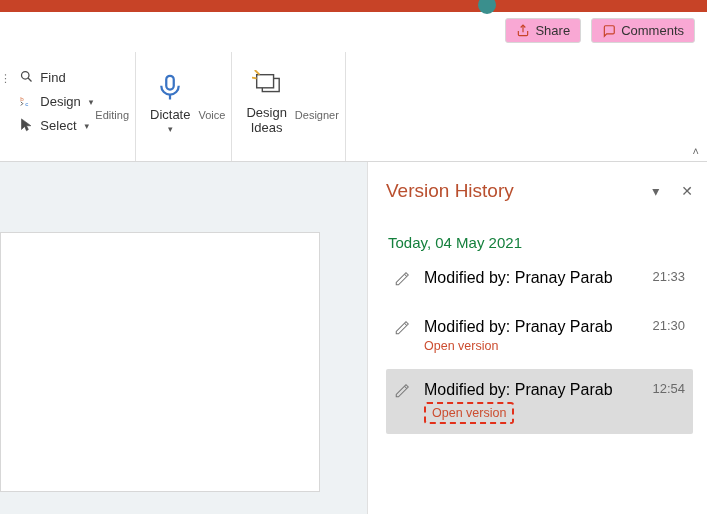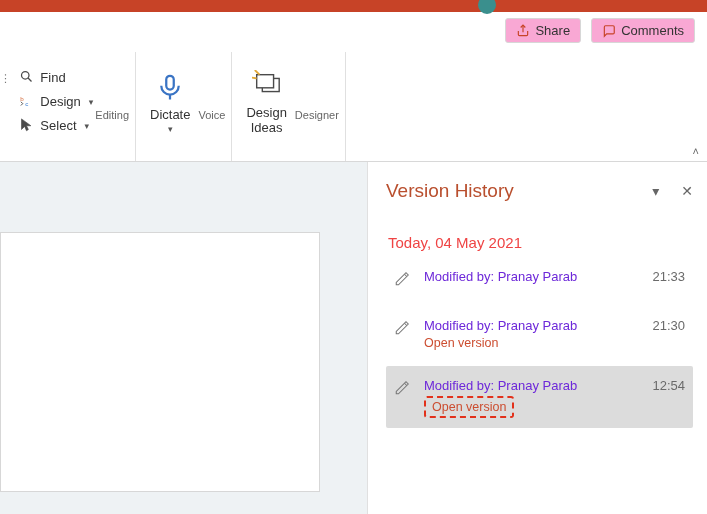--- a/index.html
+++ b/index.html
@@ -182,38 +182,38 @@
     display:flex;
     align-items:center;
     gap:22px;
     color:#666;
   }
   .pane-header-actions span { cursor:pointer; font-size:14px; }
 
   .version-group-label {
     margin-top:32px;
     font-size:15px;
-    color:#ef4444;
+    color:#15803d;
     padding-left:2px;
   }
   .version-item {
     display:flex;
     align-items:flex-start;
     gap:12px;
     padding:12px 8px 10px 8px;
     margin-top:6px;
     border-radius:2px;
   }
   .version-item.selected {
     background:#dcdcdc;
   }
   .pencil svg { width:18px; height:18px; stroke:#767676; stroke-width:1.4; fill:none; }
   .v-body { flex:1; }
   .v-row { display:flex; justify-content:space-between; align-items:flex-start; }
-  .modified-by { font-size:13px; color:#6d28d9; }
+  .modified-by { font-size:16px; color:#000000; }
   .v-time { font-size:13px; color:#6a6a6a; }
   .open-version {
     color:#cc4d30;
     font-size:12.5px;
     margin-top:3px;
     cursor:pointer;
     display:inline-block;
   }
   .highlight-box {
     border:2px dashed #e2311b;

